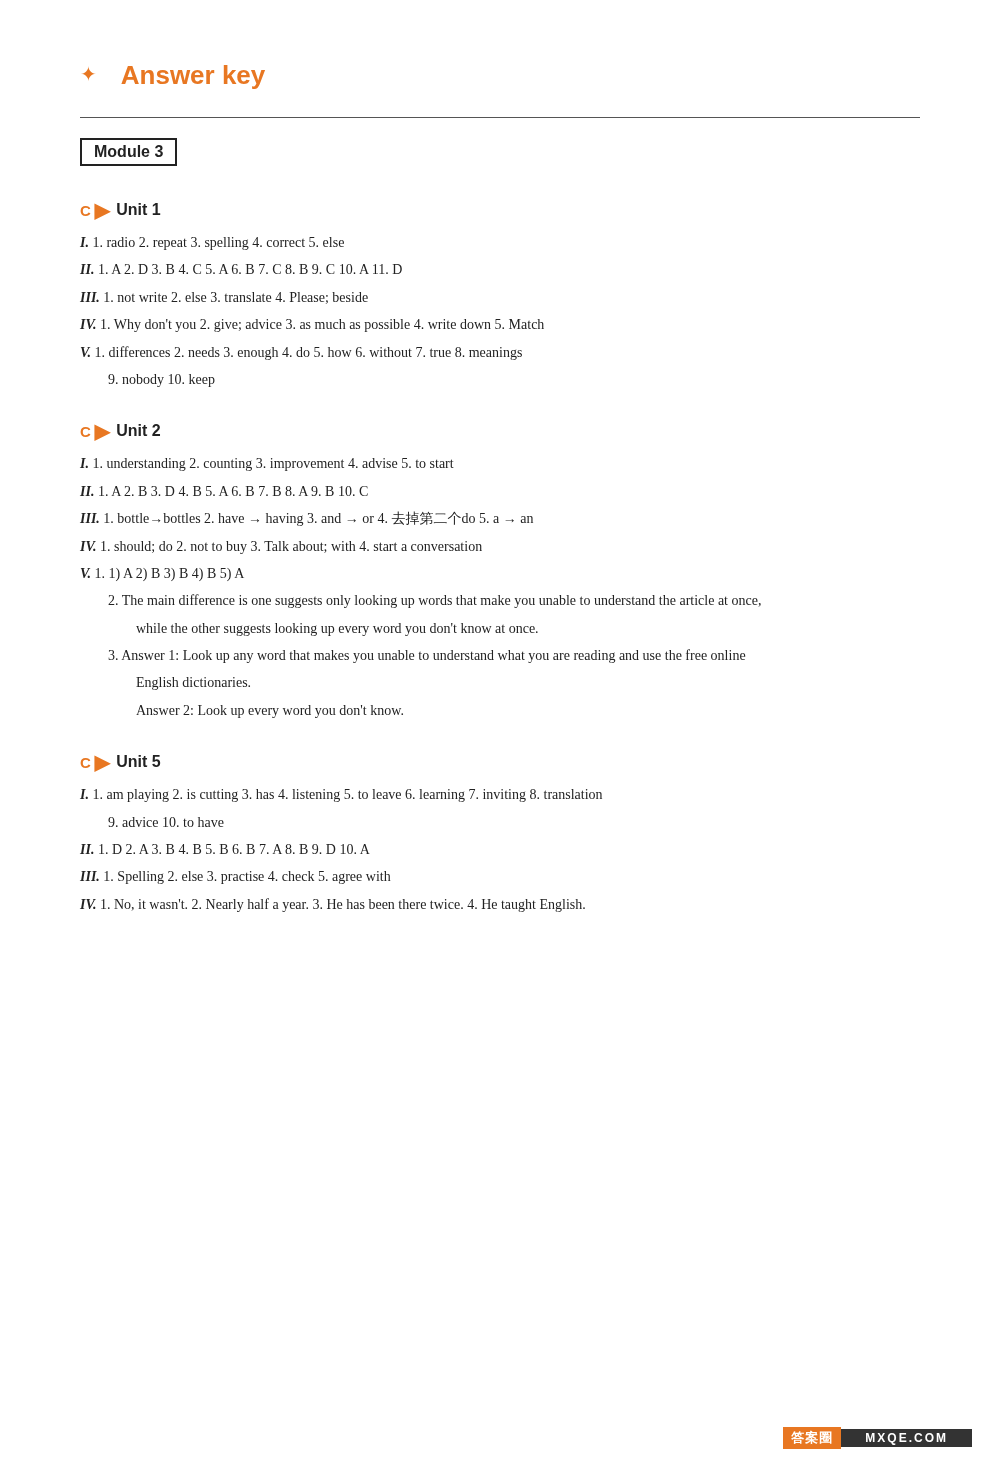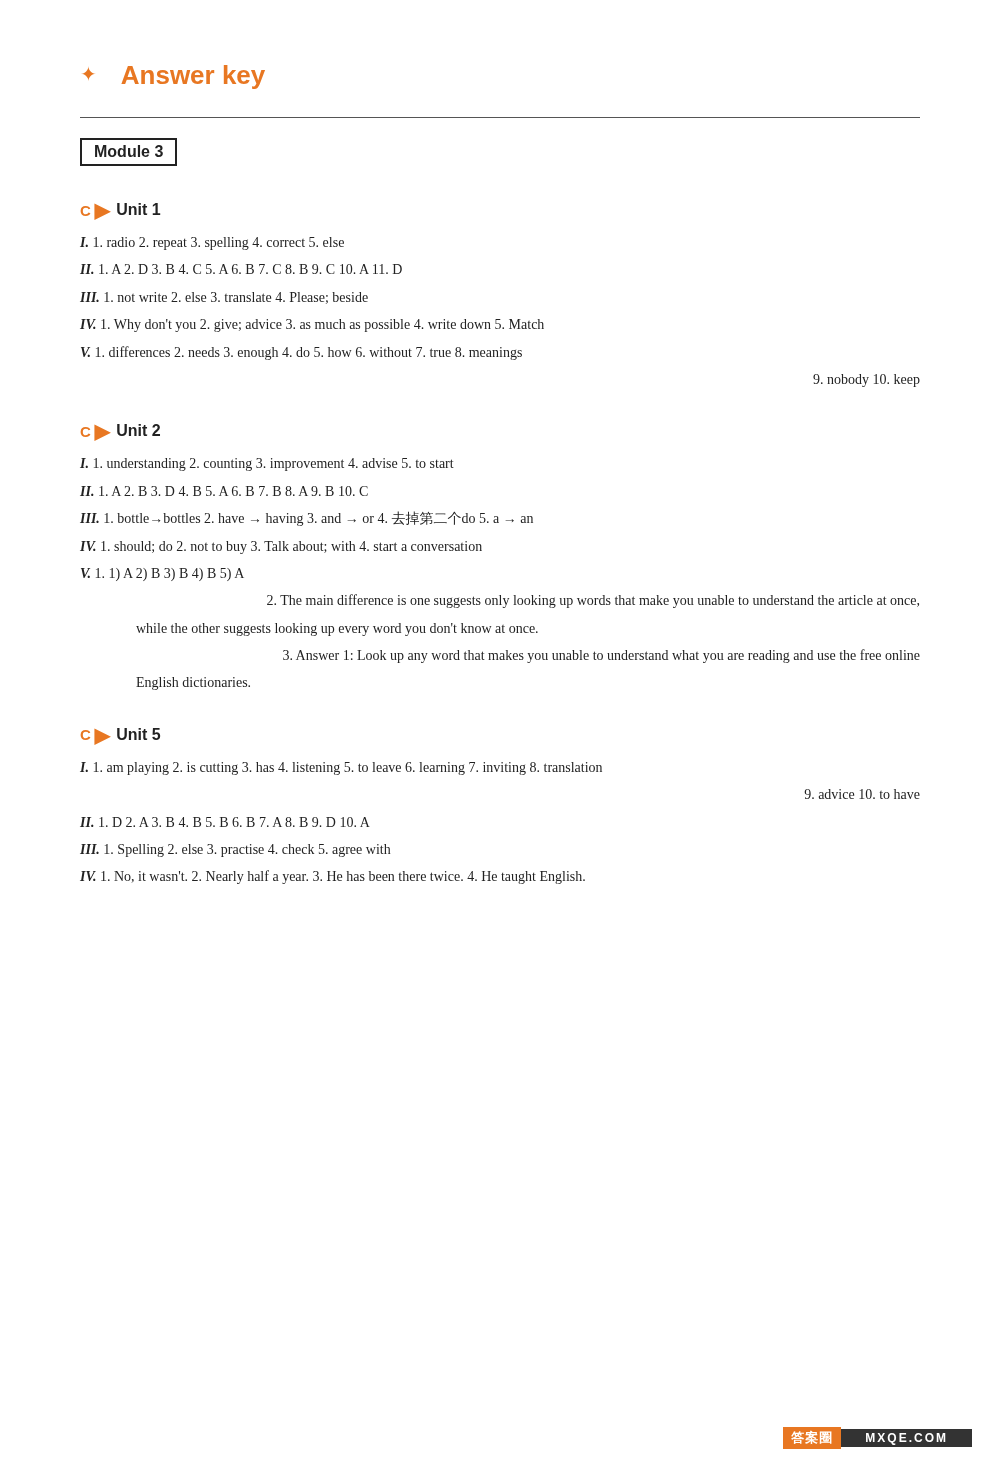--- a/index.html
+++ b/index.html
@@ -80,21 +80,20 @@
       margin-bottom: 5px;
       line-height: 1.6;
       font-size: 14px;
     }
     .roman {
       font-weight: bold;
       font-style: italic;
     }
     .indent {
       margin-left: 28px;
-      text-align: right;
     }
     .indent2 {
       margin-left: 56px;
     }
     .watermark {
       position: absolute;
       bottom: 28px;
       right: 28px;
       display: flex;
       align-items: center;
@@ -156,20 +155,21 @@
       </div>
       <div class="content-line"><span class="roman">I. </span>1. understanding  2. counting  3. improvement  4. advise  5. to start</div>
       <div class="content-line"><span class="roman">II. </span>1. A  2. B  3. D  4. B  5. A  6. B  7. B  8. A  9. B  10. C</div>
       <div class="content-line"><span class="roman">III. </span>1. bottle→bottles  2. have → having  3. and → or  4. 去掉第二个do  5. a → an</div>
       <div class="content-line"><span class="roman">IV. </span>1. should; do  2. not to buy  3. Talk about; with  4. start a conversation</div>
       <div class="content-line"><span class="roman">V. </span>1. 1) A  2) B  3) B  4) B  5) A</div>
       <div class="content-line indent">2. The main difference is one suggests only looking up words that make you unable to understand the article at once,</div>
       <div class="content-line indent2">while the other suggests looking up every word you don't know at once.</div>
       <div class="content-line indent">3. Answer 1: Look up any word that makes you unable to understand what you are reading and use the free online</div>
       <div class="content-line indent2">English dictionaries.</div>
+      <div class="content-line indent2">Answer 2: Look up every word you don't know.</div>
     </div>
     <div class="unit-section">
       <div class="unit-header">
         <span class="unit-c">C</span>
         <span class="unit-dot">▶</span>
         <span class="unit-title">Unit 5</span>
       </div>
       <div class="content-line"><span class="roman">I. </span>1. am playing  2. is cutting  3. has  4. listening  5. to leave  6. learning  7. inviting  8. translation</div>
       <div class="content-line indent">9. advice  10. to have</div>
       <div class="content-line"><span class="roman">II. </span>1. D  2. A  3. B  4. B  5. B  6. B  7. A  8. B  9. D  10. A</div>

